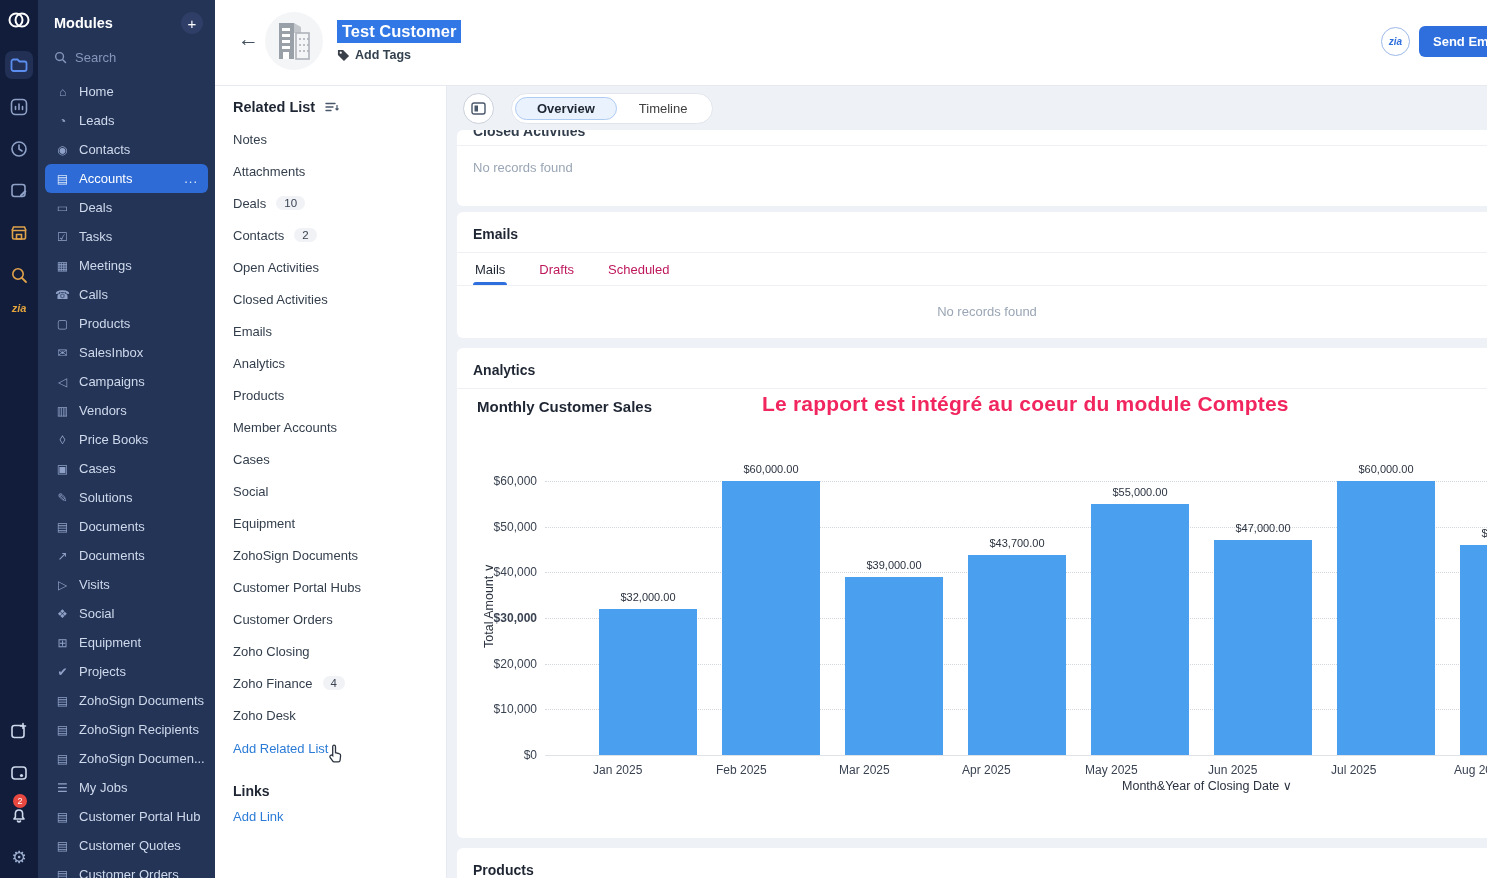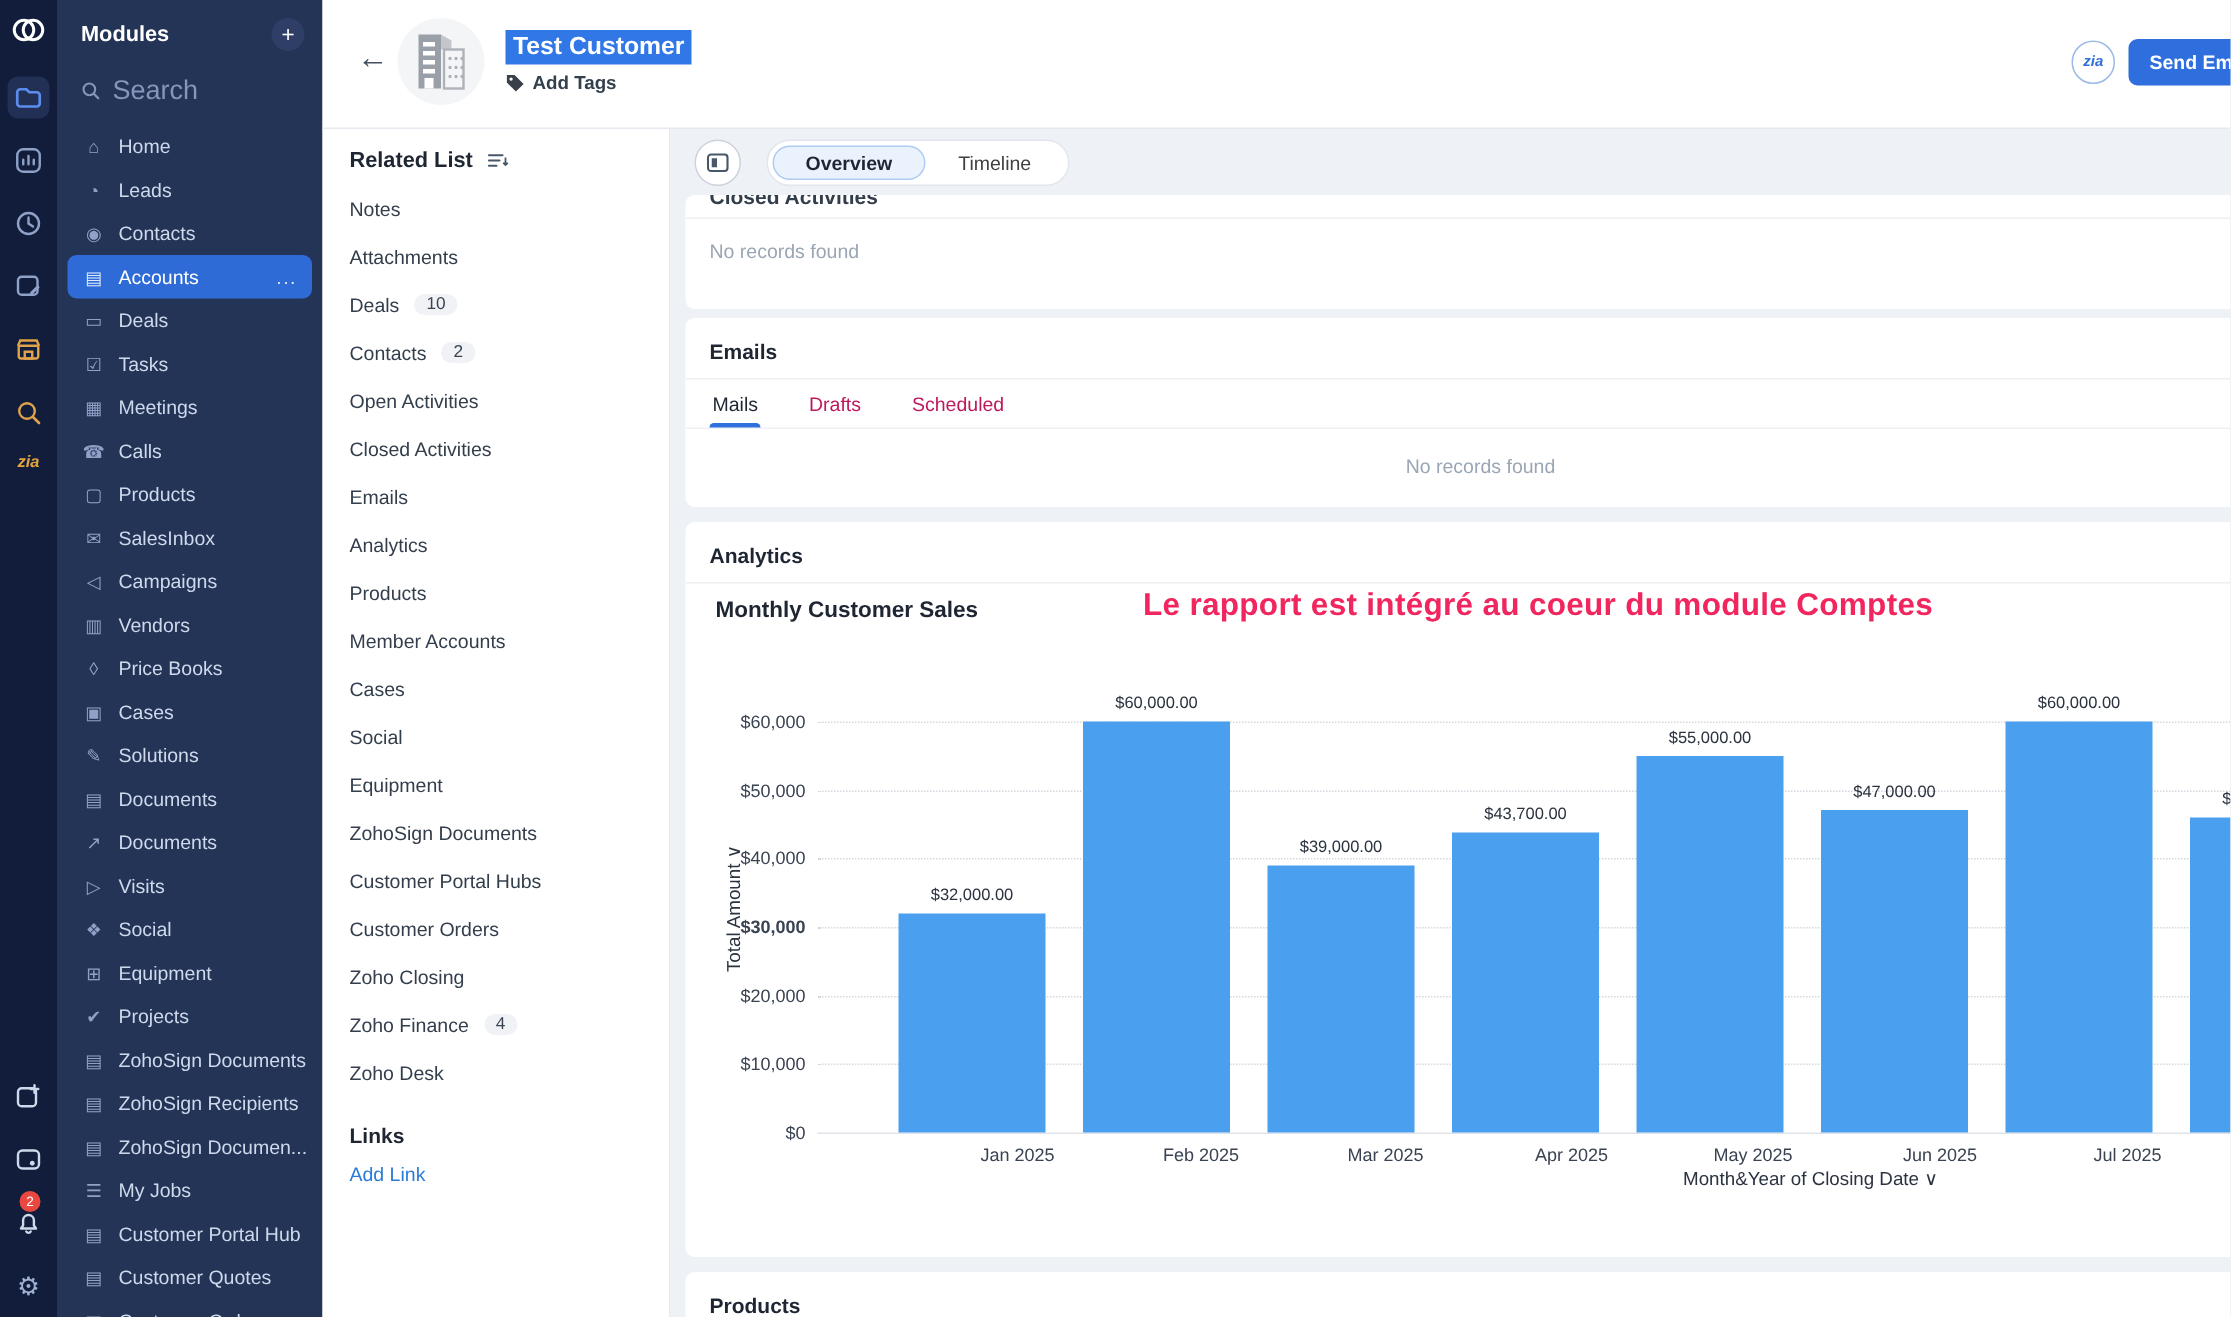--- a/index.html
+++ b/index.html
@@ -21,21 +21,21 @@
     width:14px; height:14px; border-radius:50%; display:flex; align-items:center; justify-content:center; }
   .gear-glyph { color:#9fb0d2; font-size:17px; }
 
   
   .sidebar { position:absolute; left:38px; top:0; width:177px; height:100%; background:#243457;
     color:#cfd9ec; overflow:hidden; }
   .sb-head { display:flex; align-items:center; justify-content:space-between; padding:12px 12px 8px 16px; }
   .sb-title { color:#fff; font-weight:bold; font-size:14.5px; }
   .sb-add { width:22px; height:22px; border-radius:50%; background:#2e3e66; color:#fff; font-size:15px;
     display:flex; align-items:center; justify-content:center; cursor:pointer; }
-  .sb-search { display:flex; align-items:center; gap:8px; color:#8496bb; font-size:18px; padding:8px 16px 12px; cursor:pointer;text-align:right; }
+  .sb-search { display:flex; align-items:center; gap:8px; color:#8496bb; font-size:13px; padding:8px 16px 12px; cursor:pointer;text-align:right; }
   .sb-item { display:flex; align-items:center; gap:9px; font-size:13px; height:29px; padding:0 10px;
     margin:0 7px; border-radius:6px; cursor:pointer; white-space:nowrap; overflow:hidden; }
   .sb-item .sb-ic { width:15px; font-size:12px; color:#8fa1c7; text-align:center; flex:0 0 15px; }
   .sb-item.active { background:#2e6bd6; color:#fff; }
   .sb-item.active .sb-ic { color:#dce8fb; }
   .sb-dots { margin-left:auto; color:#dce8fb; font-size:13px; letter-spacing:1px; }
 
   
   .topbar { position:absolute; left:215px; top:0; right:0; height:86px; background:#fff;
     border-bottom:1px solid #e6e9ef; z-index:4; }
@@ -98,21 +98,21 @@
   .annotation { position:absolute; left:305px; top:44px; font-size:21px; font-weight:bold; color:#f1265f;
     white-space:nowrap; letter-spacing:0.2px;
     text-shadow:-2px -2px 0 #fff, 2px -2px 0 #fff, -2px 2px 0 #fff, 2px 2px 0 #fff,
       0 -2px 0 #fff, 0 2px 0 #fff, -2px 0 0 #fff, 2px 0 0 #fff; }
   .chart-plot { position:absolute; left:0; top:100px; right:0; height:370px; }
   .gridline { position:absolute; left:88px; right:10px; border-top:1px dotted #d3d7de; }
   .gridline.zero { border-top:1px solid #dfe3e9; }
   .ytick { position:absolute; width:62px; text-align:right; font-size:12px; color:#3a4352; left:18px; }
   .bar { position:absolute; width:98px; background:#4aa0ee; }
   .bar-label { position:absolute; width:110px; text-align:center; font-size:11px; color:#2b3340; }
-  .xlabel { position:absolute; width:110px; text-align:right; font-size:12px; color:#3a4352; }
+  .xlabel { position:absolute; width:110px; text-align:left; font-size:12px; color:#3a4352; }
   .xaxis-title { position:absolute; left:640px; top:330px; width:220px; text-align:center;
     font-size:12.5px; color:#2b3340; cursor:pointer; }
   .yaxis-title { position:absolute; left:24px; top:200px; transform:rotate(-90deg);
     transform-origin:left top; white-space:nowrap; font-size:12.5px; color:#2b3340; cursor:pointer; }
 
   .card-products { height:200px; margin-top:10px; }
 
   svg { display:block; }
 </style>
 </head>
@@ -415,20 +415,28 @@
         <span>Zoho Closing</span>
       </div>
       <div class="rl-item">
         <span>Zoho Finance</span>
         <span class="rl-count">4</span>
       </div>
       <div class="rl-item">
         <span>Zoho Desk</span>
       </div>
     </div>
+  <div class="rl-link">
+    <span>Add Related List</span>
+    <span class="hand-cursor">
+      <svg width="20" height="22" viewBox="0 0 20 22">
+        <path d="M8 2.2c.9 0 1.5.7 1.5 1.5v6l3.6.9c1 .2 1.6 1.1 1.5 2l-.5 4.6c-.1.9-.9 1.6-1.8 1.6H8.2c-.7 0-1.3-.3-1.6-.9l-2.4-3.3c-.5-.7-.4-1.8.4-2.3.6-.4 1.3-.3 1.8.1l.3.3V3.7c0-.8.6-1.5 1.3-1.5z" fill="#fff" stroke="#2b3340" stroke-width="1.3"></path>
+      </svg>
+    </span>
+  </div>
   <div class="rl-links-head">Links</div>
   <div class="rl-link">
       <span>Add Link</span>
     </div>
 </div>
 
 <div class="main">
   <div class="tabsrow">
     <div class="circle-btn">
       <svg width="15" height="13" viewBox="0 0 15 13">

